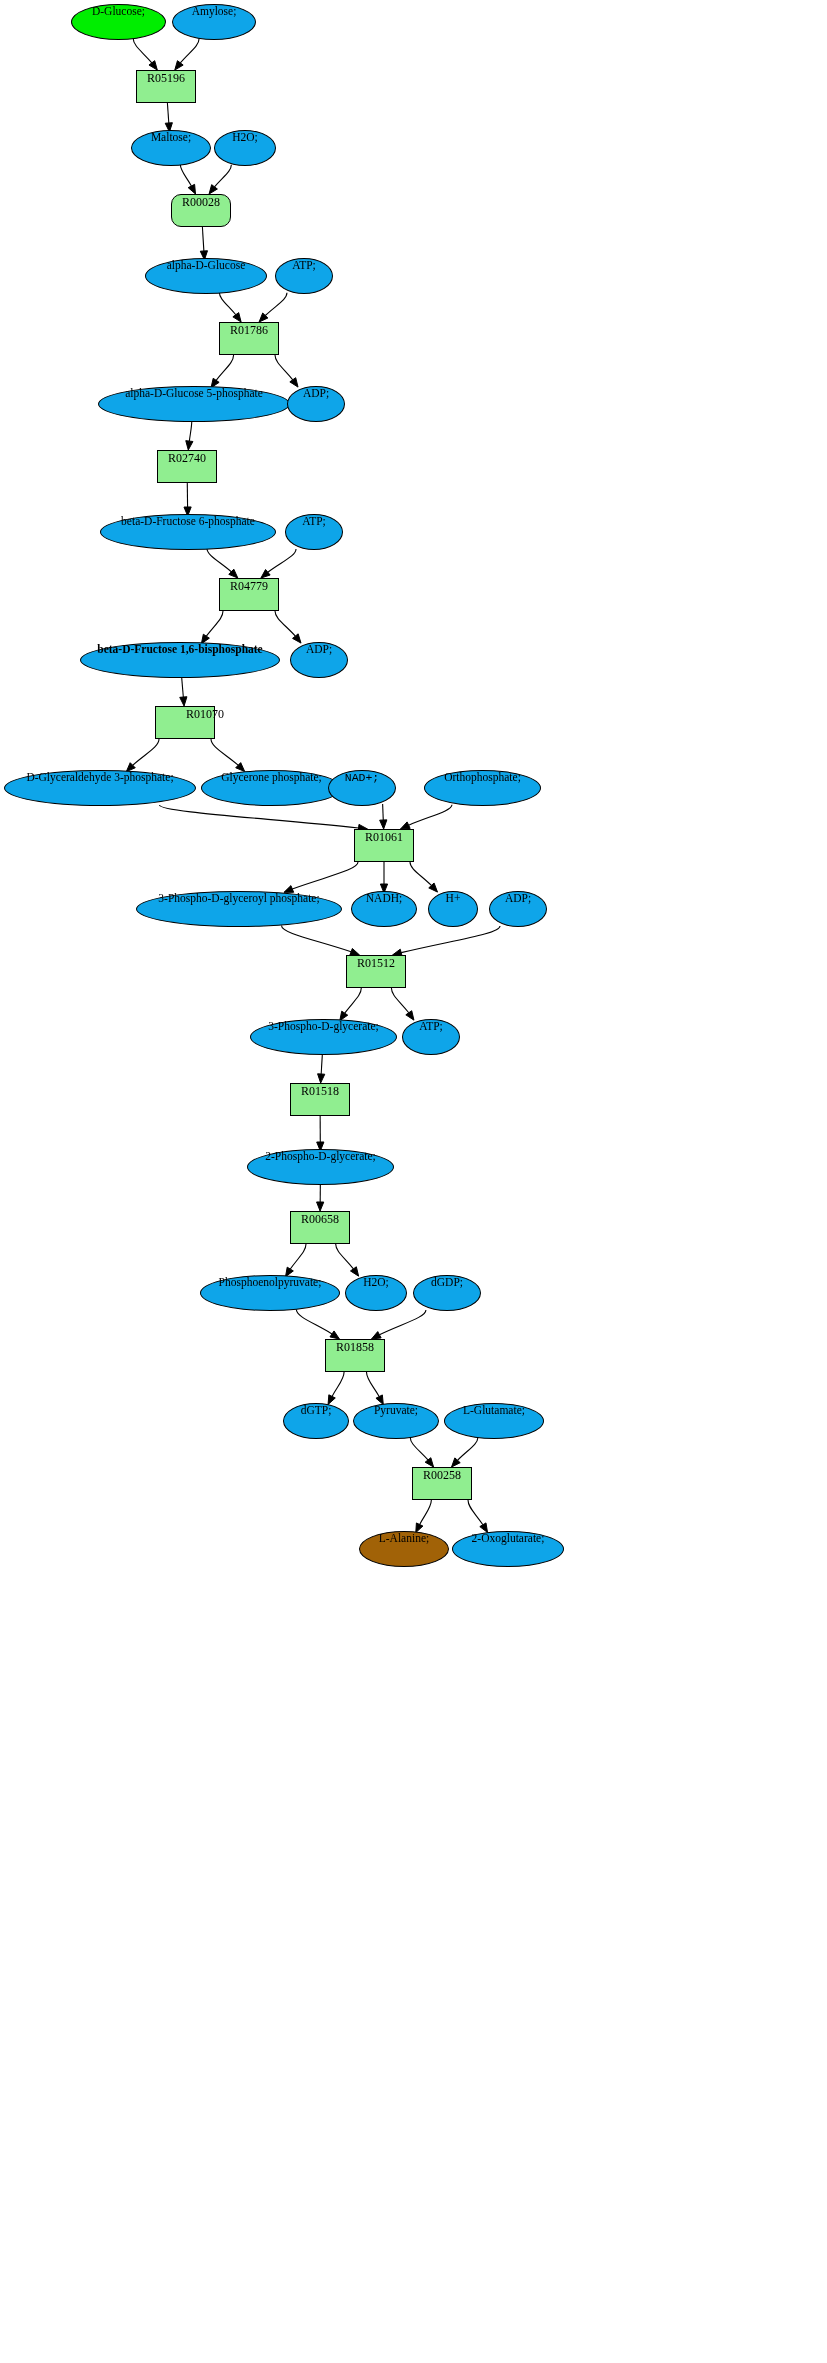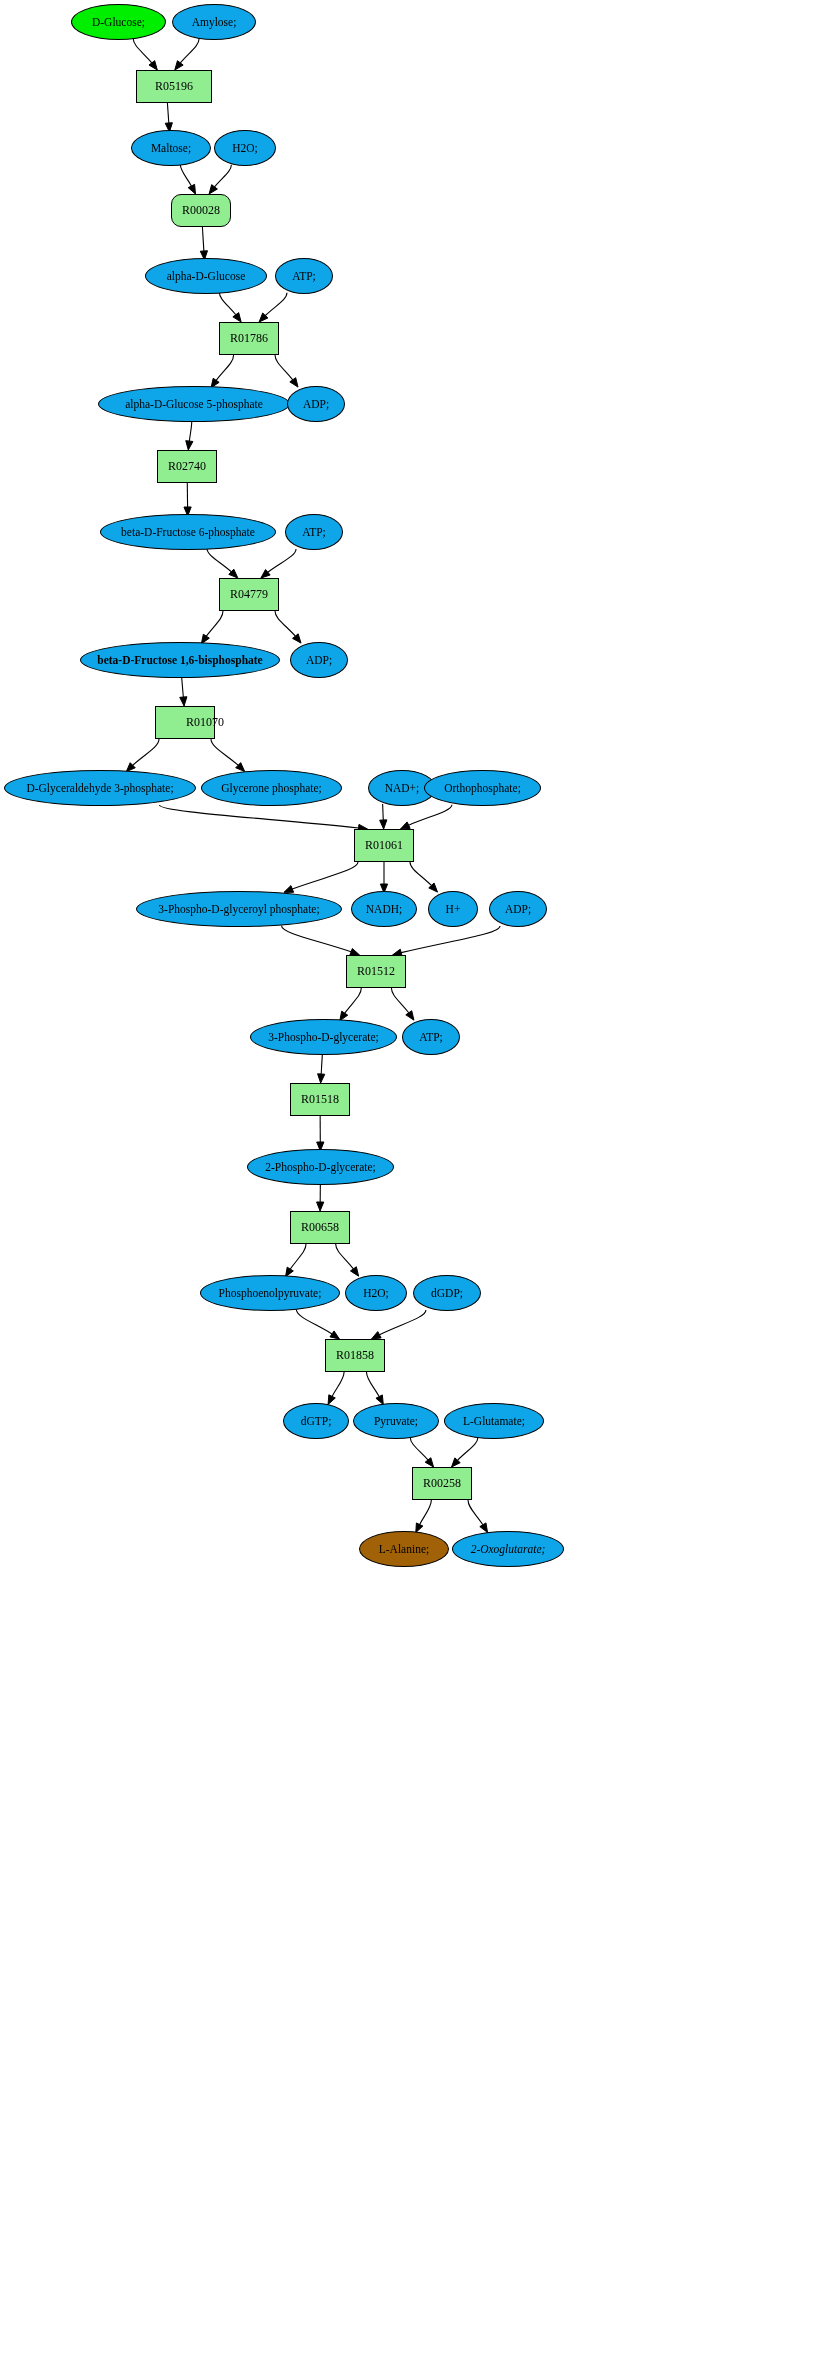--- a/index.html
+++ b/index.html
@@ -1,18 +1,18 @@
 <!DOCTYPE html>
 <html><head>
 <meta charset="utf-8">
 <style>
   html,body{margin:0;padding:0;background:#ffffff;}
   #canvas{position:relative;width:827px;height:2363px;background:#ffffff;
           font-family:"Liberation Serif","DejaVu Serif",serif;overflow:hidden;}
-  .node{position:absolute;display:flex;align-items:center;justify-content:center;
+  .node{position:absolute;display:flex;justify-content:center;
         box-sizing:border-box;text-align:center;white-space:nowrap;color:#000;}
   .cpd{border:1px solid #000;border-radius:50%;background:#0ea5e9;font-size:11.5px;}
   .cpd.start{background:#00ee00;}
   .cpd.goal{background:#a16207;}
   .rxn{border:1px solid #000;background:#90ee90;font-size:12px;}
   svg#edges{position:absolute;left:0;top:0;width:827px;height:2363px;
             pointer-events:none;overflow:visible;}
   svg#edges path{stroke:#000;stroke-width:1.1px;fill:none;}
   svg#edges polygon{fill:#000;stroke:#000;stroke-width:1px;}
 </style>
@@ -106,21 +106,21 @@
       <path d="M 468 1500 C 468 1507.4274938141086, 475.4496881988214 1513.6170719925324, 482.89937639764275 1524.7583127136952"></path>
       <polygon points="487.54,1532.4696428571428 479.8148443402637,1526.6145621546382 485.98390845502183,1522.9020632727522"></polygon>
     </svg>
   <div id="nodes">
       <div class="node cpd start" style="left: 71px; top: 4px; width: 95px; height: 36px;">
         <span>D-Glucose;</span>
       </div>
       <div class="node cpd" style="left: 172px; top: 4px; width: 84px; height: 36px;">
         <span>Amylose;</span>
       </div>
-      <div class="node rxn" style="left: 136px; top: 70px; width: 76px; height: 33px;">
+      <div class="node rxn" style="left: 136px; top: 70px; width: 60px; height: 33px;">
         <span>R05196</span>
       </div>
       <div class="node cpd" style="left: 131px; top: 130px; width: 80px; height: 36px;">
         <span>Maltose;</span>
       </div>
       <div class="node cpd" style="left: 214px; top: 130px; width: 62px; height: 36px;">
         <span>H2O;</span>
       </div>
       <div class="node rxn" style="left: 171px; top: 194px; width: 60px; height: 33px; border-radius: 10px;">
         <span>R00028</span>
@@ -160,21 +160,21 @@
       </div>
       <div class="node rxn" style="left: 155px; top: 706px; width: 60px; height: 33px; padding-left: 40px;">
         <span>R01070</span>
       </div>
       <div class="node cpd" style="left: 4px; top: 770px; width: 192px; height: 36px;">
         <span>D-Glyceraldehyde 3-phosphate;</span>
       </div>
       <div class="node cpd" style="left: 201px; top: 770px; width: 141px; height: 36px;">
         <span>Glycerone phosphate;</span>
       </div>
-      <div class="node cpd" style="left: 368px; top: 770px; width: 68px; height: 36px;">
+      <div class="node cpd" style="left: 328px; top: 770px; width: 68px; height: 36px; font-family: Liberation Mono, monospace;">
         <span>NAD+;</span>
       </div>
       <div class="node cpd" style="left: 424px; top: 770px; width: 117px; height: 36px;">
         <span>Orthophosphate;</span>
       </div>
       <div class="node rxn" style="left: 354px; top: 829px; width: 60px; height: 33px;">
         <span>R01061</span>
       </div>
       <div class="node cpd" style="left: 136px; top: 891px; width: 206px; height: 36px;">
         <span>3-Phospho-D-glyceroyl phosphate;</span>
@@ -226,17 +226,17 @@
       </div>
       <div class="node cpd" style="left: 444px; top: 1403px; width: 100px; height: 36px;">
         <span>L-Glutamate;</span>
       </div>
       <div class="node rxn" style="left: 412px; top: 1467px; width: 60px; height: 33px;">
         <span>R00258</span>
       </div>
       <div class="node cpd goal" style="left: 359px; top: 1531px; width: 90px; height: 36px;">
         <span>L-Alanine;</span>
       </div>
-      <div class="node cpd" style="left: 452px; top: 1531px; width: 112px; height: 36px; font-style: italic;">
+      <div class="node cpd" style="left: 452px; top: 1531px; width: 112px; height: 36px;">
         <span>2-Oxoglutarate;</span>
       </div>
     </div>
 </div>
 
 </body></html>

